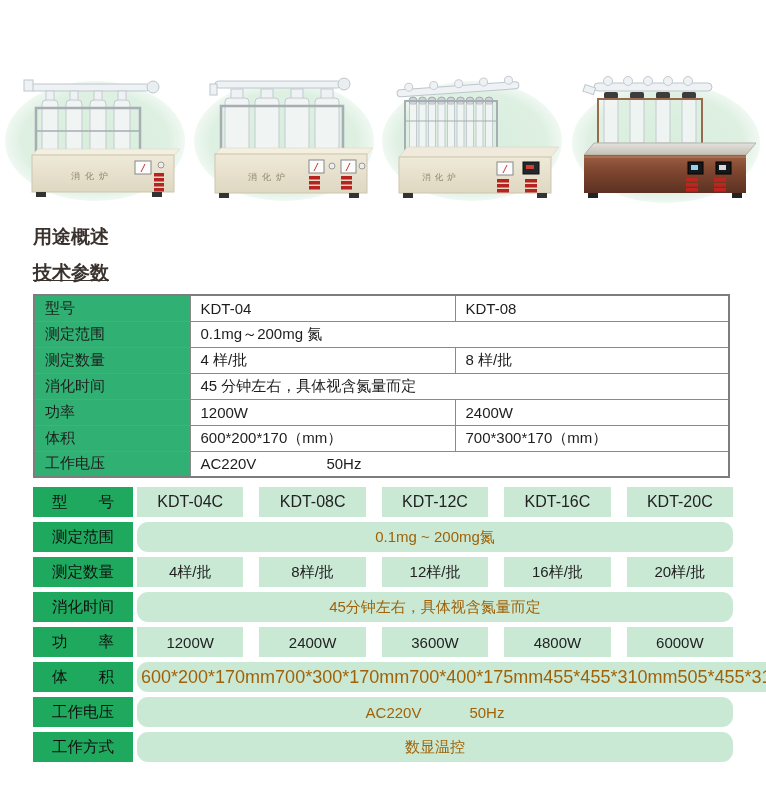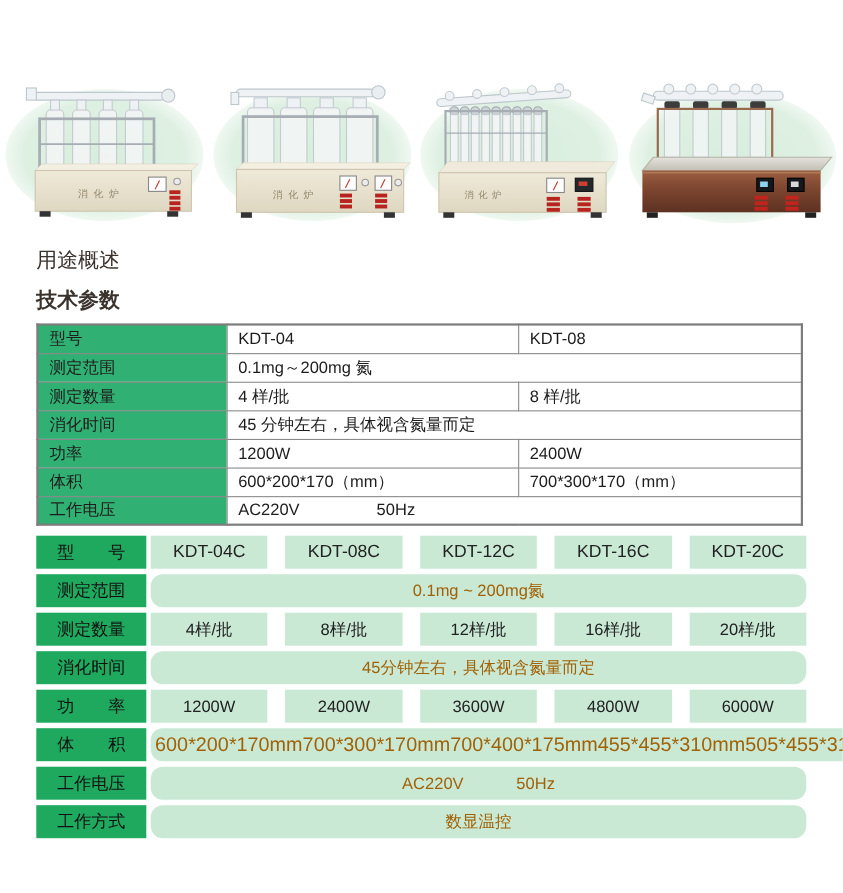--- a/index.html
+++ b/index.html
@@ -13,32 +13,32 @@
   html,body{width:766px;height:812px;background:#ffffff;overflow:hidden;
     font-family:"Liberation Sans", sans-serif;color:var(--ink);}
   .page{width:766px;height:812px;padding-top:20px;margin-top:38px;}
 
   
   .hero{display:flex;justify-content:space-between;align-items:center;
         width:766px;height:152px;padding:0 2px;}
   .hero svg{display:block;}
 
   
-  .h1{font-size:19px;font-weight:normal;color:#3a322d;margin:14px 0 8px 33px;}
-  .h2{font-size:19px;font-weight:bold;color:#3a322d;margin:10px 0 8px 33px;}
+  .h1{font-size:19px;font-weight:bold;color:#3a322d;margin:14px 0 8px 33px;}
+  .h2{font-size:19px;font-weight:bold;color:#3a322d;margin:10px 0 8px 33px;text-decoration:underline;}
   .para{margin:0 32px 0 33px;font-size:15.5px;line-height:28px;
         text-indent:2em;text-align:justify;color:#423a35;}
 
   
   table.t1{border-collapse:collapse;margin-left:33px;width:697px;
            table-layout:fixed;}
   table.t1 td{border:1px solid var(--border-gray);height:26px;
               padding:0 10px;font-size:15px;color:#1d1d1d;vertical-align:middle;}
   table.t1{border:2px solid #7d7d7d;}
-  td.t1-label{background:var(--t1-green);color:#111;width:172px;}
+  td.t1-label{background:var(--t1-green);color:#111;width:156px;}
   col.c2{width:265px;}
   .volt-gap{display:inline-block;width:70px;}
 
   
   .t2{margin:9px 0 0 33px;width:700px;}
   .t2-row{display:flex;height:30px;margin-bottom:5px;}
   .t2-label{flex:none;width:100px;margin-right:4px;background:var(--t2-green);
             display:flex;align-items:center;justify-content:center;
             font-size:15.5px;color:#101010;}
   .t2-cells{flex:1;display:flex;gap:16px;}

